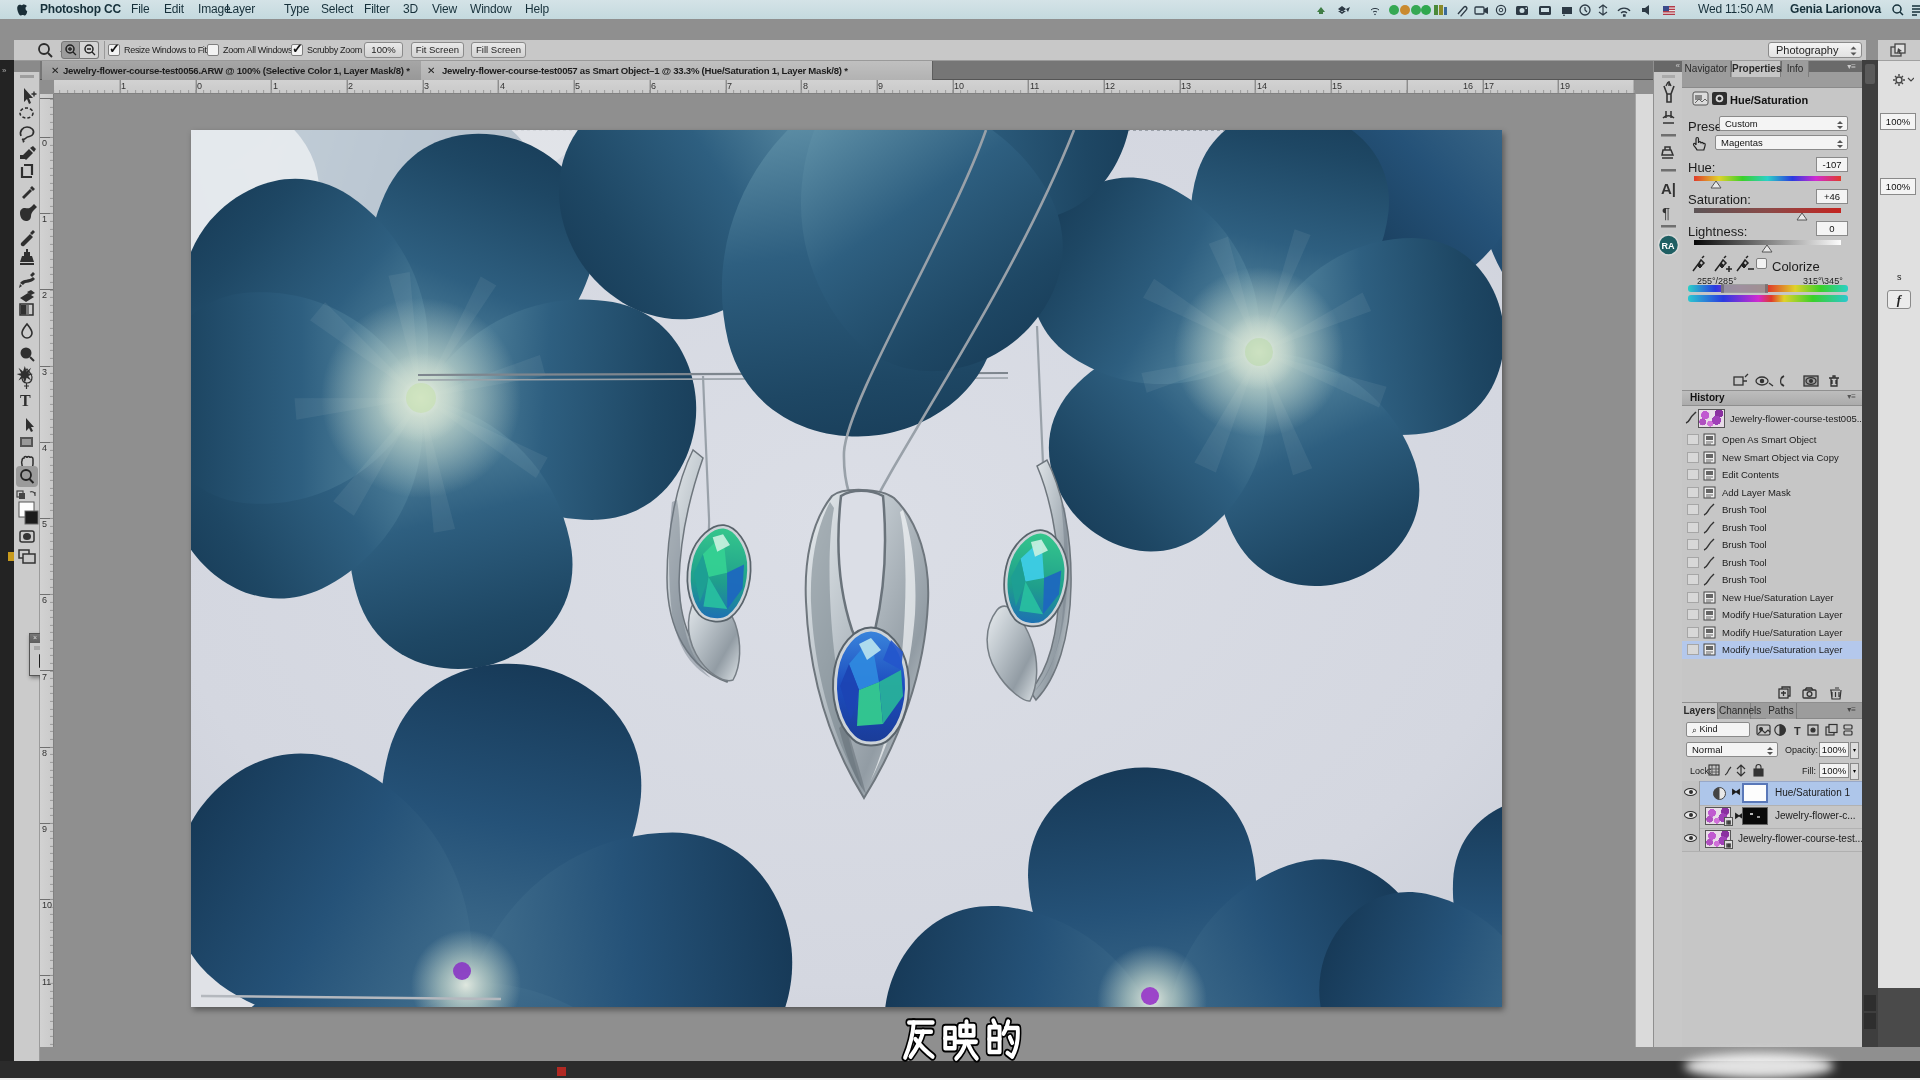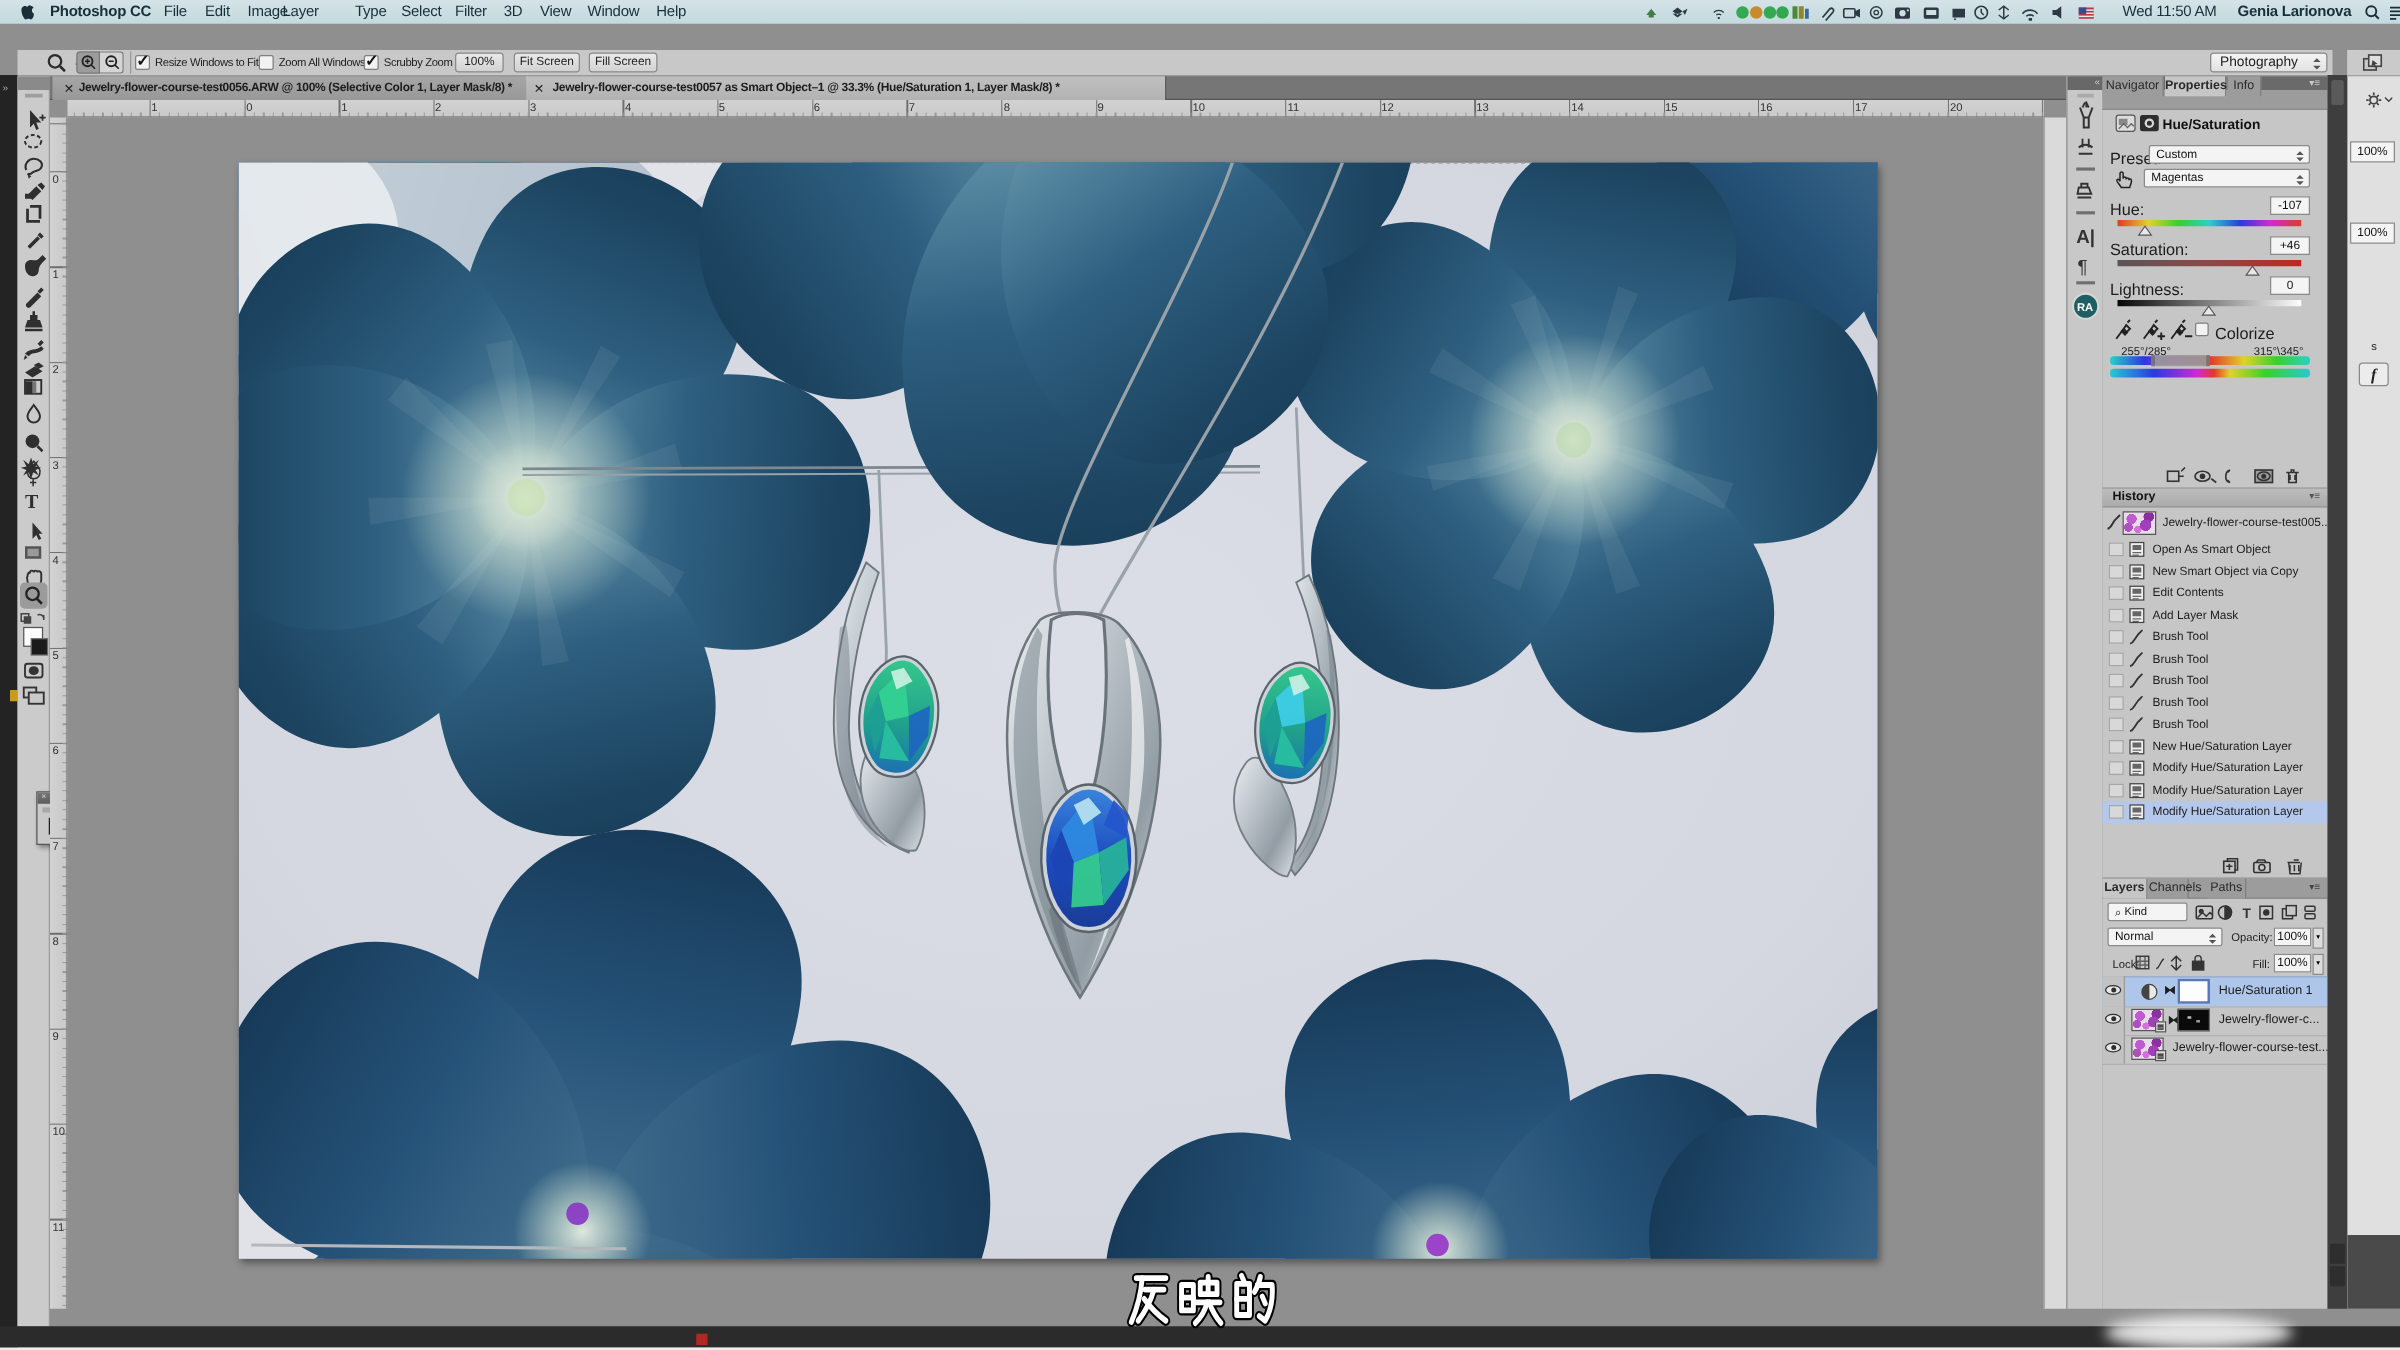--- a/index.html
+++ b/index.html
@@ -444,23 +444,23 @@
       <span class="num" style="left:597px">6</span>
       <span class="num" style="left:673px">7</span>
       <span class="num" style="left:749px">8</span>
       <span class="num" style="left:824px">9</span>
       <span class="num" style="left:900px">10</span>
       <span class="num" style="left:976px">11</span>
       <span class="num" style="left:1051px">12</span>
       <span class="num" style="left:1127px">13</span>
       <span class="num" style="left:1203px">14</span>
       <span class="num" style="left:1278px">15</span>
-      <span class="num" style="left:1354px">16</span>
+      <span class="num" style="left:1409px">16</span>
       <span class="num" style="left:1430px">17</span>
-      <span class="num" style="left:1506px">20</span>
+      <span class="num" style="left:1506px">19</span>
 </div>
 <div class="abs" id="vruler">
 <span class="num" style="top:44px">0</span>
       <span class="num" style="top:120px">1</span>
       <span class="num" style="top:196px">2</span>
       <span class="num" style="top:273px">3</span>
       <span class="num" style="top:349px">4</span>
       <span class="num" style="top:425px">5</span>
       <span class="num" style="top:501px">6</span>
       <span class="num" style="top:578px">7</span>

